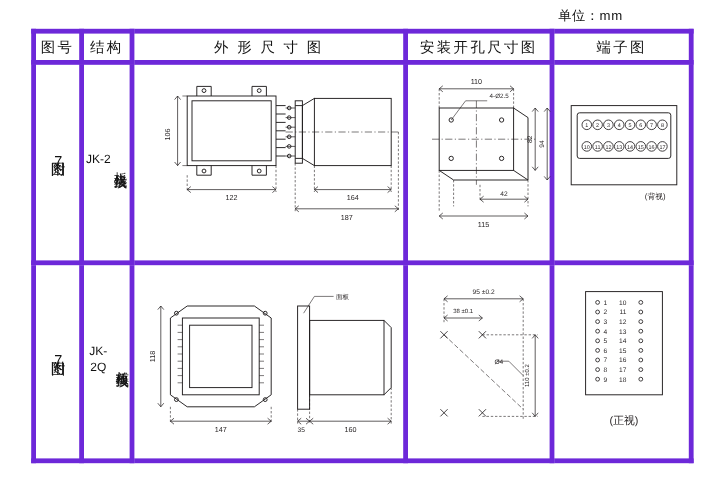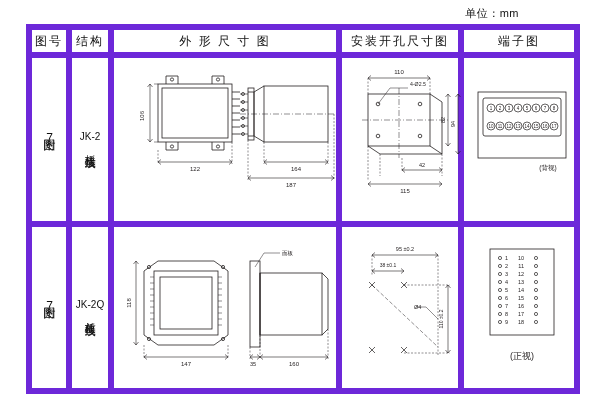--- a/index.html
+++ b/index.html
@@ -30,21 +30,21 @@
   table.main {
     position: absolute;
     left: 26px;
     top: 24px;
     width: 548px;
     height: 350px;
     border-collapse: collapse;
     table-layout: fixed;
   }
   table.main td, table.main th {
-    border: 6px solid #6d28d9;
+    border: 4px solid #6d28d9;
     padding: 0;
     vertical-align: middle;
     text-align: center;
   }
   thead th {
     height: 22px;
     font-size: 12px;
     font-weight: normal;
     letter-spacing: 2px;
   }
@@ -68,21 +68,21 @@
     font-size: 11px;
     line-height: 1.3;
     letter-spacing: 0.5px;
   }
   .struct-cell {
     font-size: 11px;
     line-height: 1.25;
   }
   .struct-inner {
     display: flex;
-    flex-direction: column;
+    flex-direction: row;
     align-items: center;
     justify-content: center;
     height: 100%;
   }
   .struct-name {
     font-size: 10px;
     margin-bottom: 2px;
     letter-spacing: 0;
   }
   .cellwrap {

